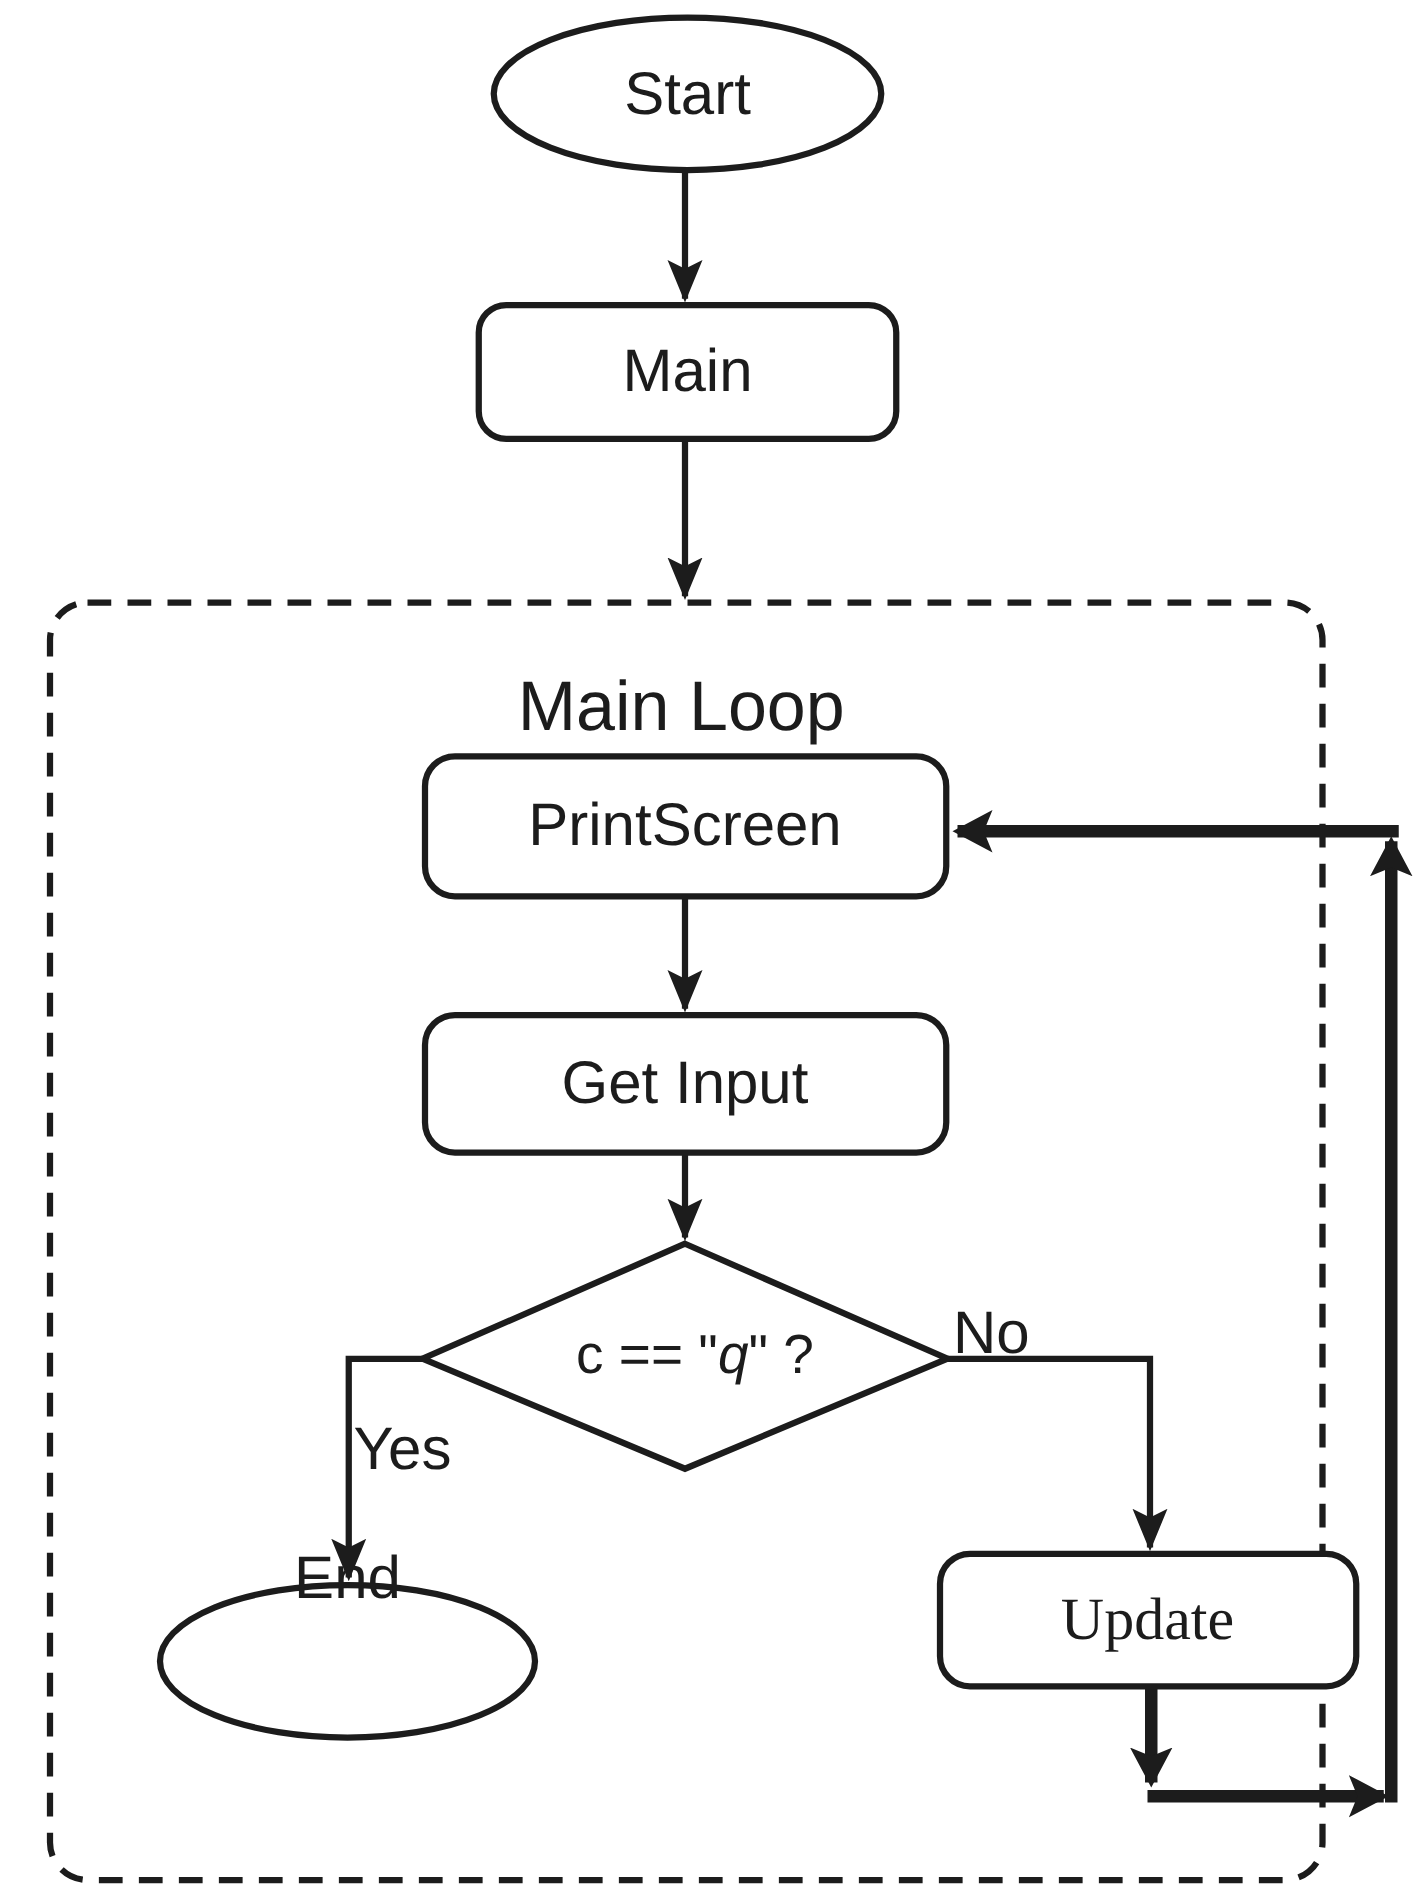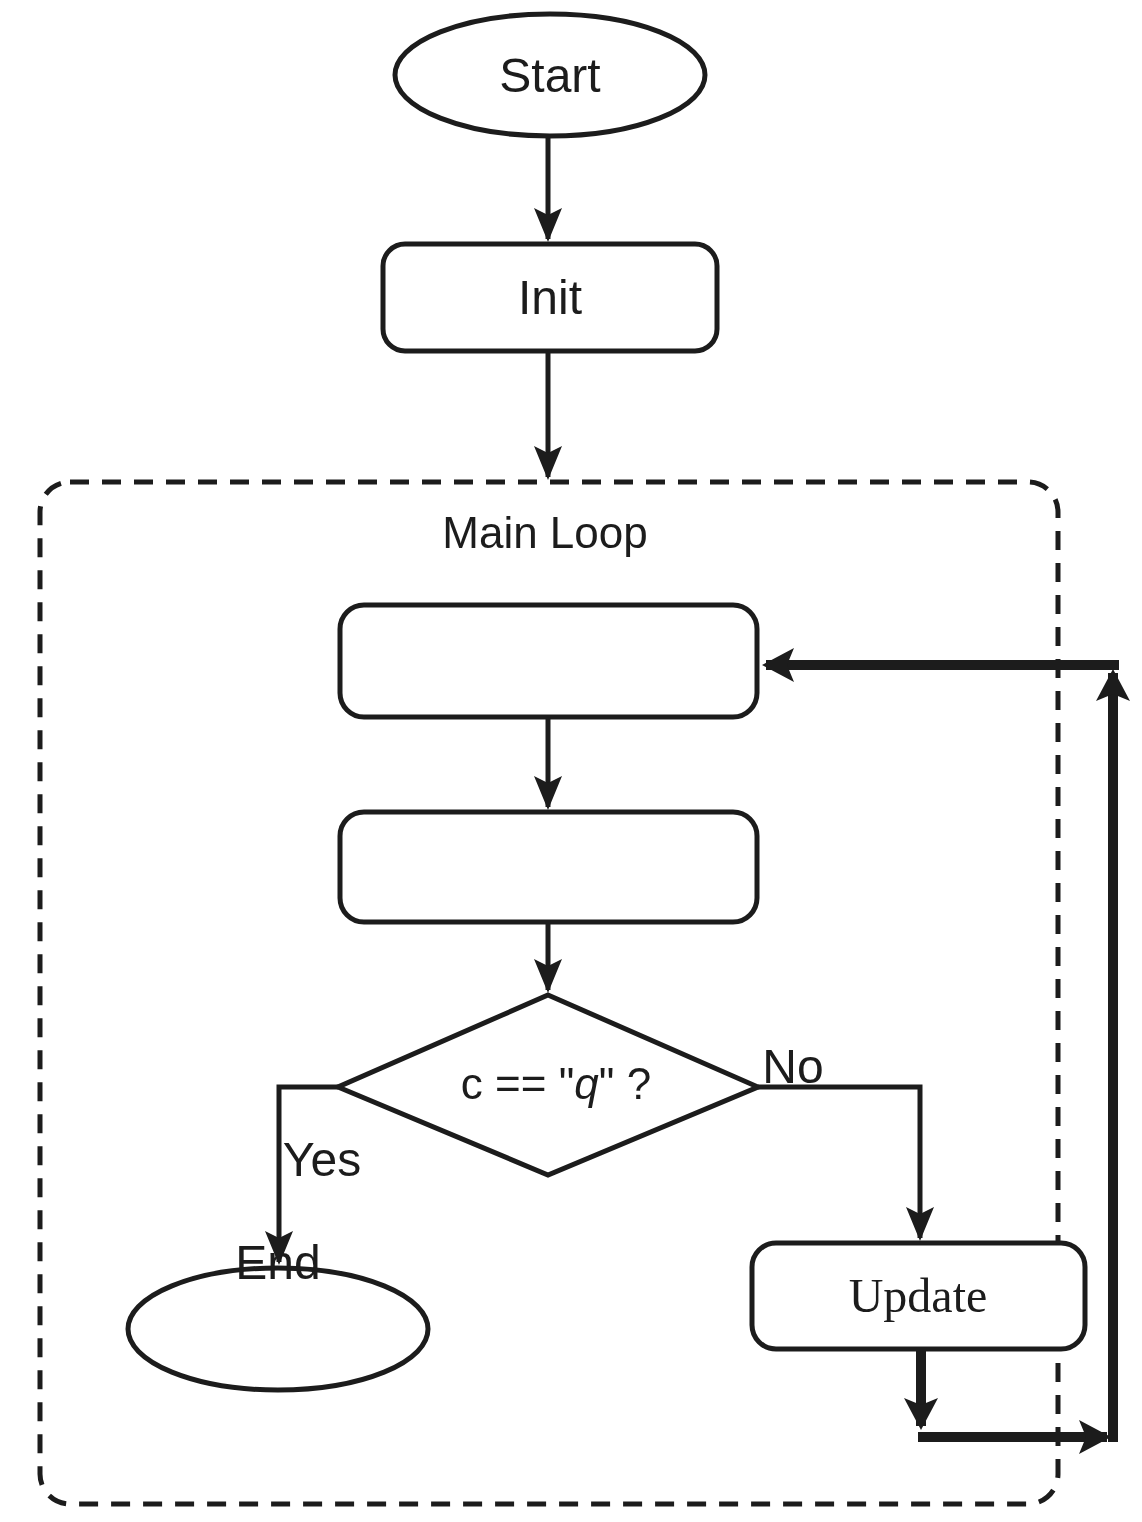--- a/index.html
+++ b/index.html
@@ -18,21 +18,21 @@
   .edge.thick { stroke-width: 10; }
   .dashedrect { fill: none; stroke: #1c1c1c; stroke-width: 5; stroke-dasharray: 19 13; }
   .lbl {
     position: absolute;
     transform: translate(-50%, -50%);
     white-space: nowrap;
     font-size: 48px;
     line-height: 1;
     color: #1c1c1c;
   }
-  .lbl.title { font-size: 44px; }
+  .lbl.title { font-size: 56px; margin-top: 32px; }
   .lbl.cond  { font-size: 44px; }
   .lbl.small { font-size: 48px; }
   .it { font-style: italic; }
 </style>
 </head>
 <body>
 
 <div class="canvas">
 
   <svg class="layer" width="1142" height="1522" viewBox="0 0 1142 1522">
@@ -63,25 +63,27 @@
     <rect class="shape" x="383" y="244" width="334" height="107" rx="22"></rect>
     <rect class="shape" x="340" y="605" width="417" height="112" rx="24"></rect>
     <rect class="shape" x="340" y="812" width="417" height="110" rx="24"></rect>
     <polygon class="shape" points="548,995 758,1087 548,1175 338,1087"></polygon>
     <rect class="shape" x="752" y="1243" width="333" height="106" rx="24"></rect>
     <ellipse class="shape" cx="278" cy="1329" rx="150" ry="61"></ellipse>
   </svg>
 
   <div class="lbl" style="left:550px; top:76px;text-align:center;">Start</div>
 
-  <div class="lbl" style="left:550px; top:298px;">Init</div>
+  <div class="lbl" style="left:550px; top:298px;">Main</div>
 
   <div class="lbl title" style="left:545px; top:533px;">Main Loop</div>
 
+  <div class="lbl" style="left:548px; top:661px;">PrintScreen</div>
 
+  <div class="lbl" style="left:548px; top:867px;">Get Input</div>
 
   <div class="lbl cond" style="left:556px; top:1084px;"><span>c == "</span><span class="it">q</span><span>" ?</span></div>
 
   <div class="lbl small" style="left:793px; top:1067px;">No</div>
 
   <div class="lbl small" style="left:322px; top:1160px;">Yes</div>
 
   <div class="lbl" style="left:918px; top:1296px;font-family:Liberation Serif, serif;">Update</div>
 
   <div class="lbl" style="left:278px; top:1263px;">End</div>

